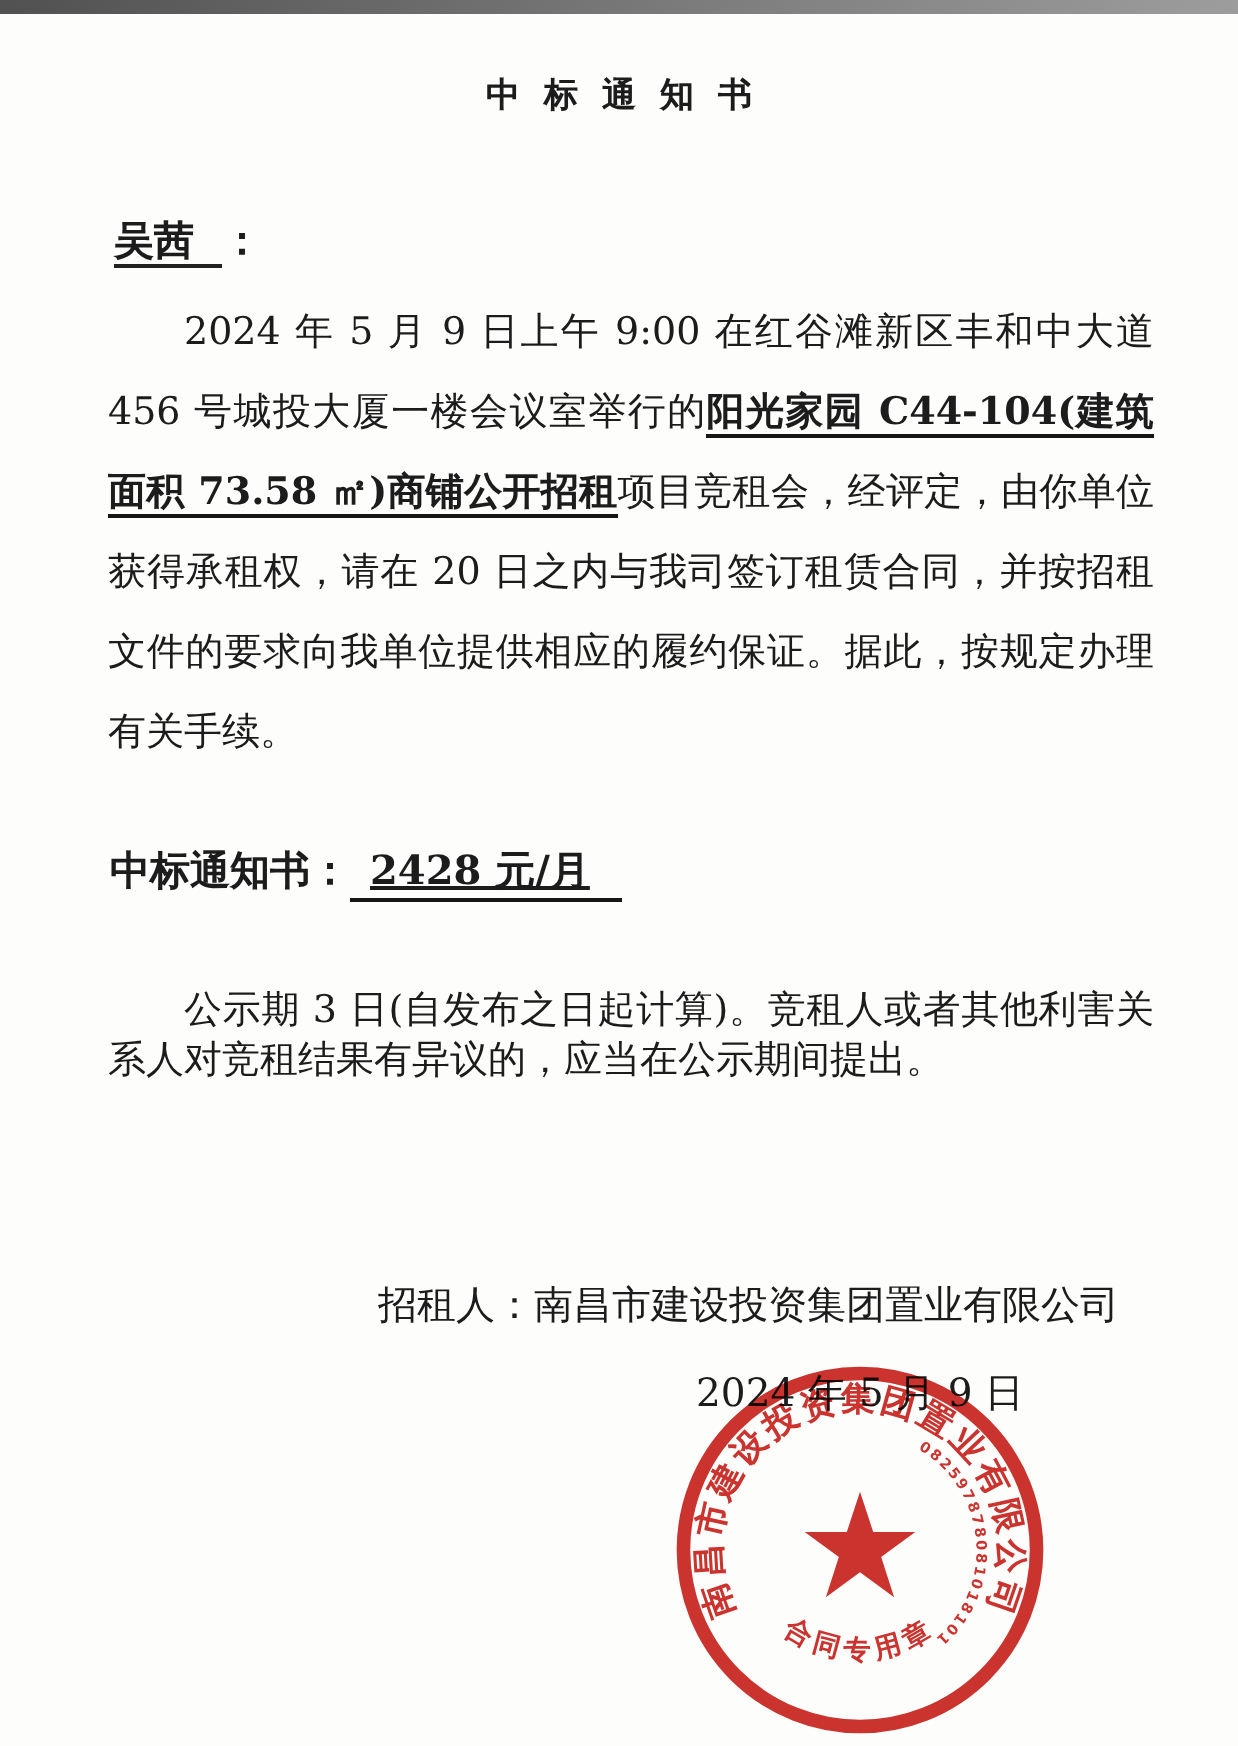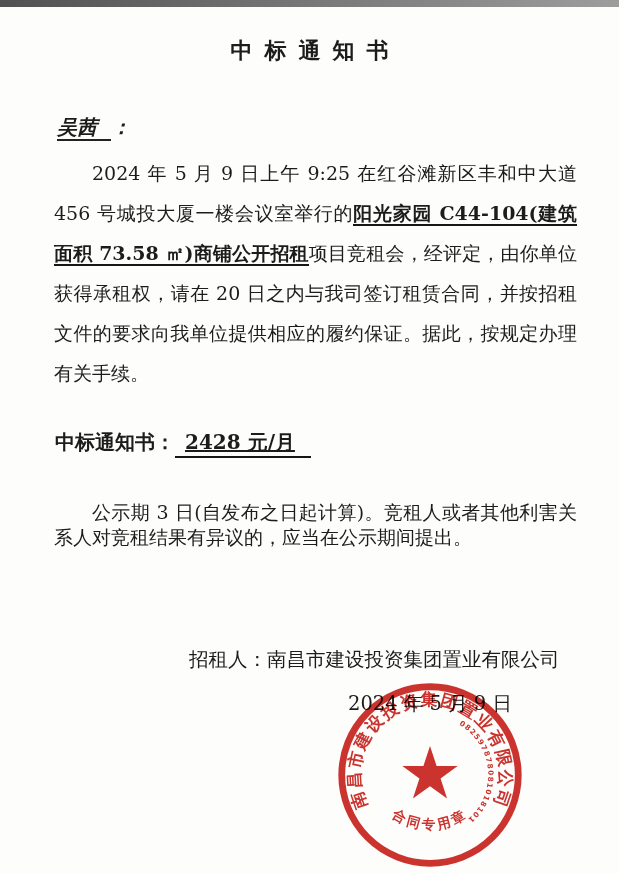--- a/index.html
+++ b/index.html
@@ -8,24 +8,24 @@
     background:#fdfdfc;
     font-family:"DejaVu Serif","Liberation Serif",serif;
     color:#1c1c1c;
   }
   .top-edge {
     position:absolute; top:0; left:0; right:0; height:7px;
     background:linear-gradient(to right,#515151,#9d9d9d);
   }
   .title {
     margin:36px 0 0 0; text-align:center;
-    font-size:22px; font-weight:bold; letter-spacing:12px; text-indent:12px;
+    font-size:17px; font-weight:bold; letter-spacing:12px; text-indent:12px;
   }
   .salutation {
-    margin:48px 0 0 57px; font-size:20px; font-weight:bold;font-style:italic;
+    margin:48px 0 0 57px; font-size:20px; font-weight:bold;
   }
   .salutation .name { border-bottom:2px solid #222; padding-right:14px; }
   .para {
     margin:12px 42px 0 54px;
     font-size:19px; line-height:40px; text-align:justify;
   }
   .indent { text-indent:2em; }
   .seg-project { font-weight:bold; border-bottom:2px solid #161616; }
   .result-line {
     margin:36px 0 0 55px; font-size:20px; font-weight:bold;
@@ -59,21 +59,21 @@
 
   <div class="top-edge"></div>
 
   <div class="title">中标通知书</div>
 
   <div class="salutation">
     <span class="name">吴茜</span><span>：</span>
   </div>
 
   <div class="para indent">
-    <span>2024 年 5 月 9 日上午 9:25 在红谷滩新区丰和中大道 456 号城投大厦一楼会议室举行的</span><span class="seg-project">阳光家园 C44-104(建筑面积 73.58 ㎡)商铺公开招租</span><span>项目竞租会，经评定，由你单位获得承租权，请在 20 日之内与我司签订租赁合同，并按招租文件的要求向我单位提供相应的履约保证。据此，按规定办理有关手续。</span>
+    <span>2024 年 5 月 9 日上午 9:00 在红谷滩新区丰和中大道 456 号城投大厦一楼会议室举行的</span><span class="seg-project">阳光家园 C44-104(建筑面积 73.58 ㎡)商铺公开招租</span><span>项目竞租会，经评定，由你单位获得承租权，请在 20 日之内与我司签订租赁合同，并按招租文件的要求向我单位提供相应的履约保证。据此，按规定办理有关手续。</span>
   </div>
 
   <div class="result-line">
     <span>中标通知书：</span><span class="value">2428 元/月</span>
   </div>
 
   <div class="para block2">
     <div class="indent line">公示期 3 日(自发布之日起计算)。竞租人或者其他利害关系人对竞租结果有异议的，应当在公示期间提出。</div>
   </div>
 

